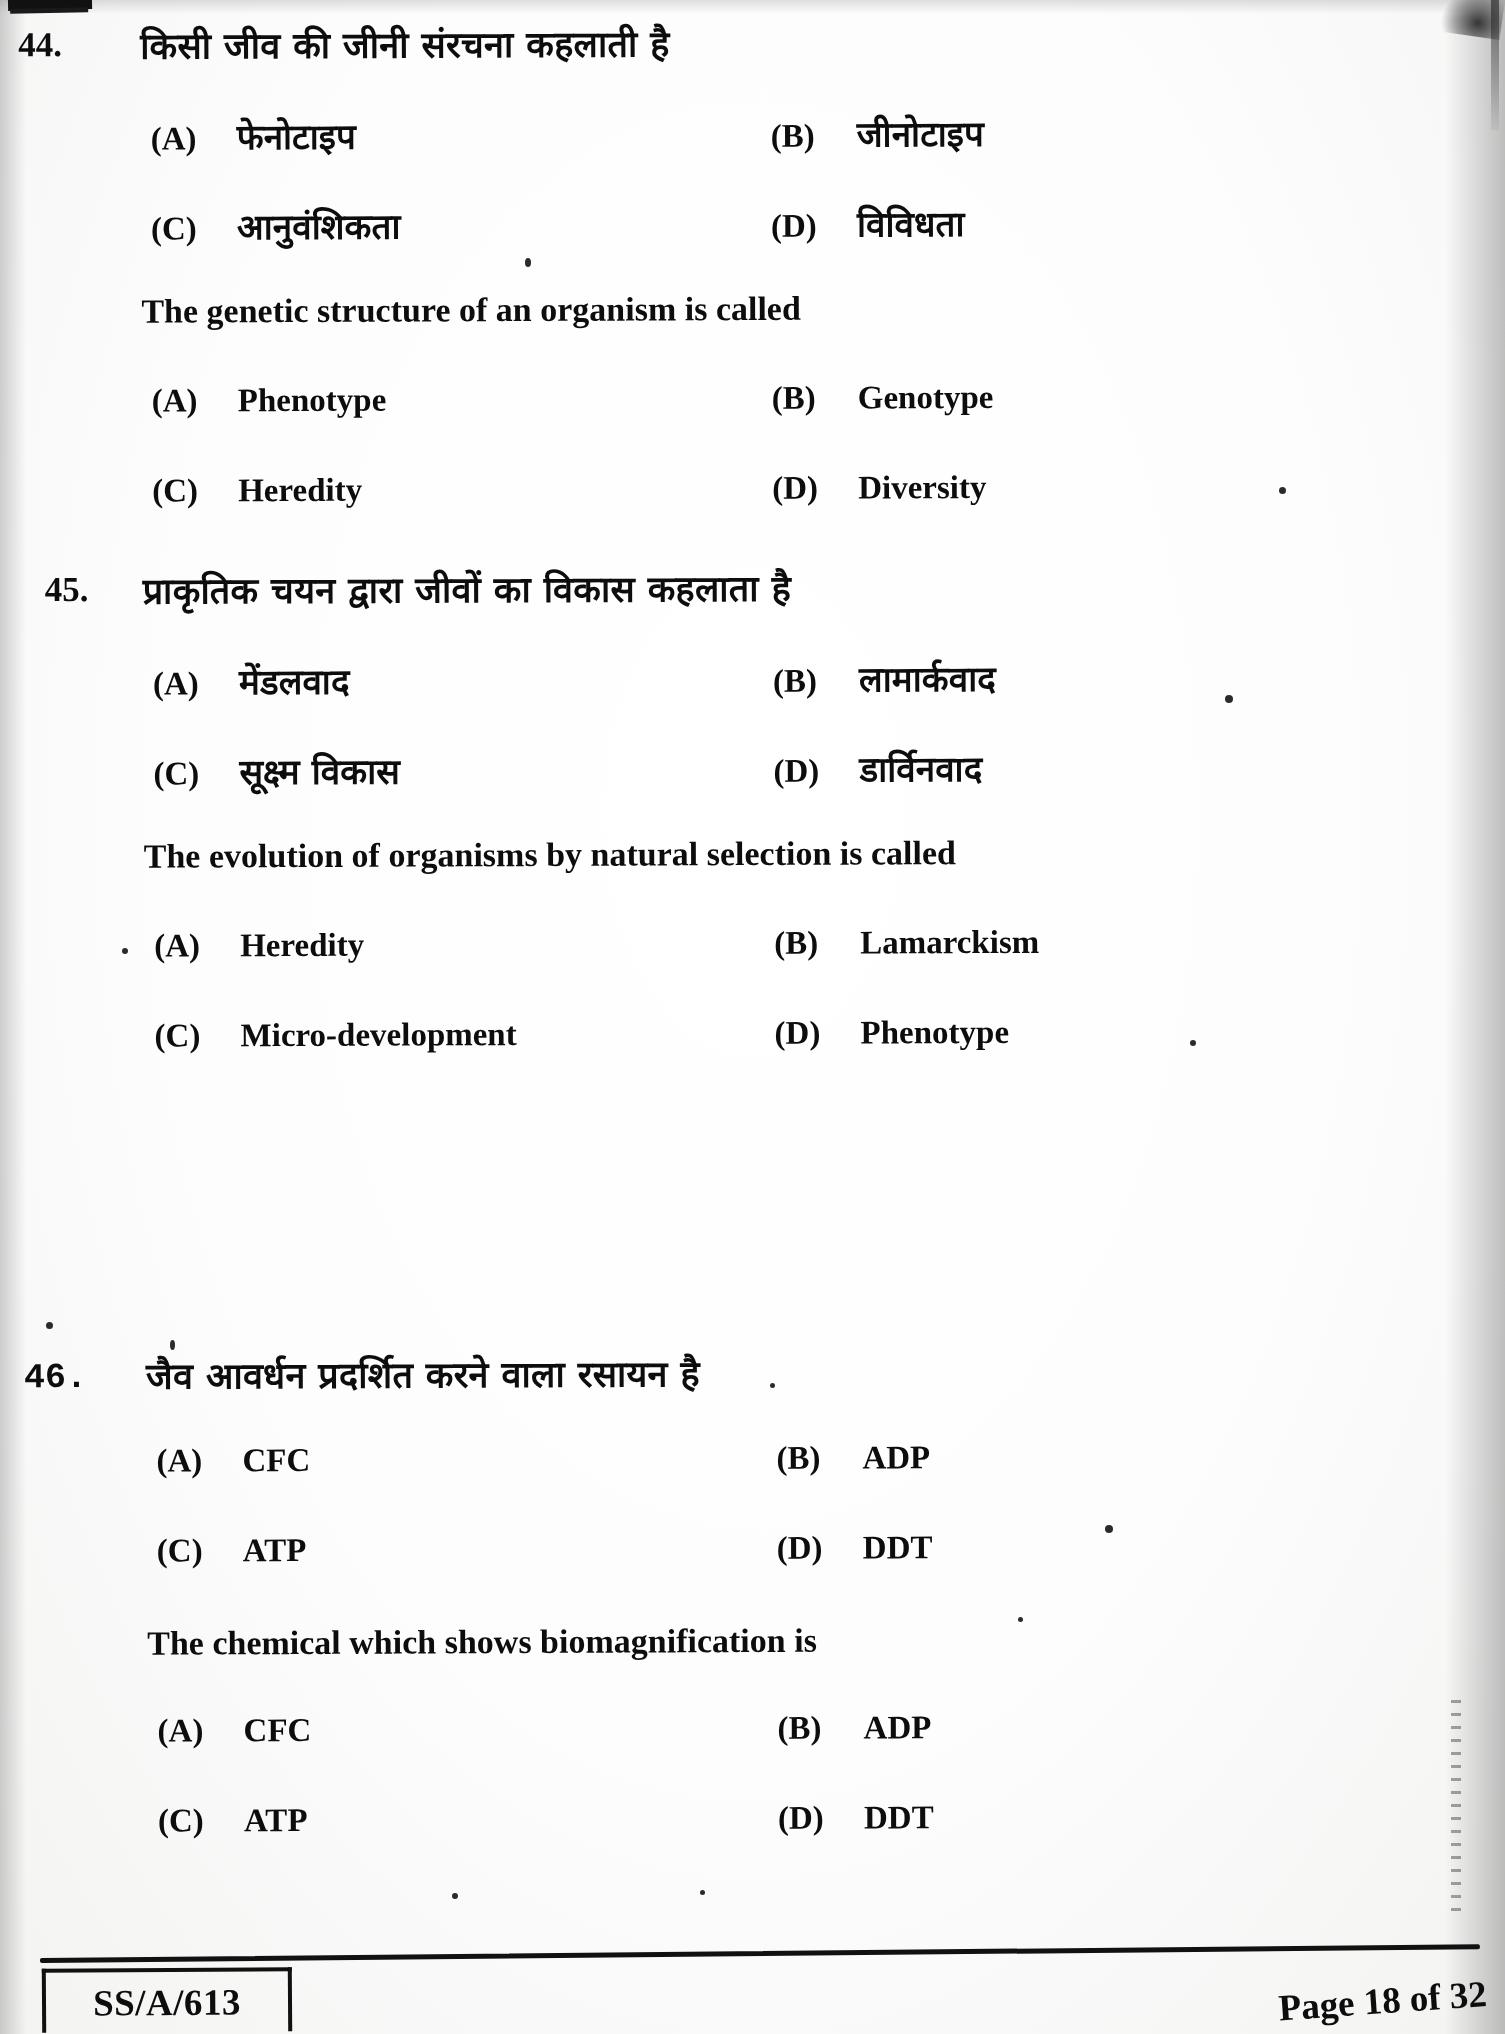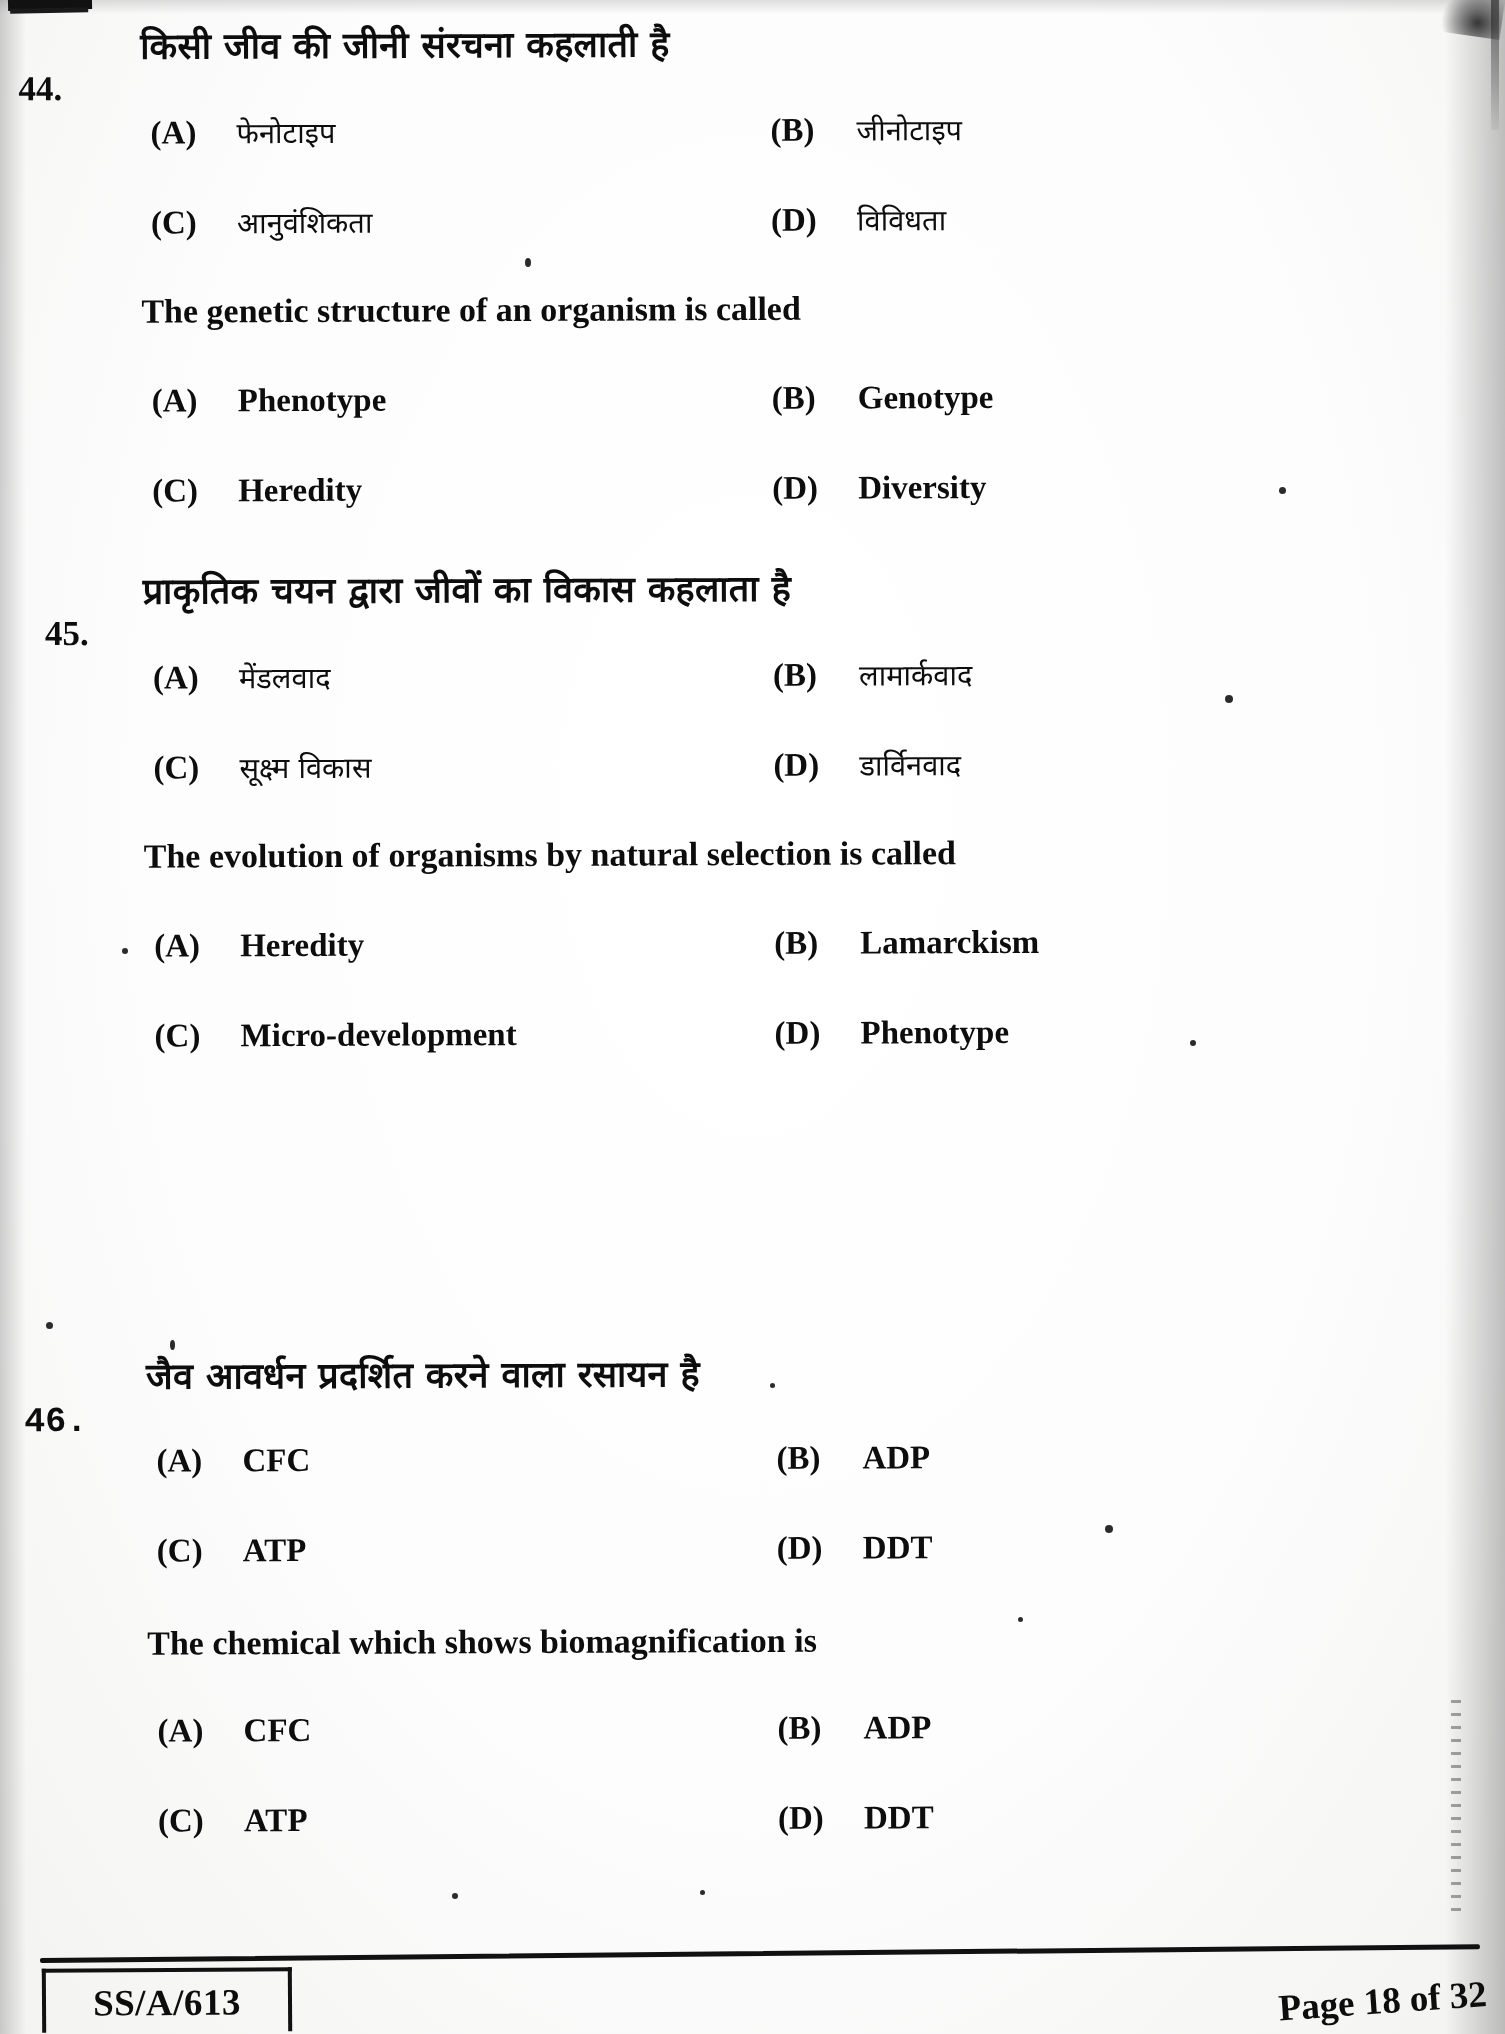--- a/index.html
+++ b/index.html
@@ -101,21 +101,20 @@
   .qblock { position: absolute; left: 0; width: 1505px; }
 
   .qnum {
     position: absolute;
     left: 18px;
     width: 92px;
     text-align: left;
     font-size: 35px;
     font-weight: 700;
     font-family: "Liberation Serif", serif;
-    margin-top: 44px;
   }
 
   .qtext-hi {
     position: absolute;
     left: 140px;
     font-size: 36px;
     font-weight: 700;
     font-family: "DejaVu Sans", sans-serif;
     letter-spacing: .2px;
     white-space: nowrap;
@@ -141,22 +140,22 @@
   .opt.col-right { left: 770px; }
 
   .opt-key {
     font-size: 33px;
     font-weight: 700;
     font-family: "Liberation Serif", serif;
     width: 86px;
     flex: 0 0 86px;
   }
   .opt-val-hi {
-    font-size: 29px;
-    font-weight: 400;
+    font-size: 35px;
+    font-weight: 700;
     font-family: "DejaVu Sans", sans-serif;
     white-space: nowrap;
   }
   .opt-val-en {
     font-size: 33px;
     font-weight: 700;
     font-family: "Liberation Serif", serif;
     white-space: nowrap;
   }
 

